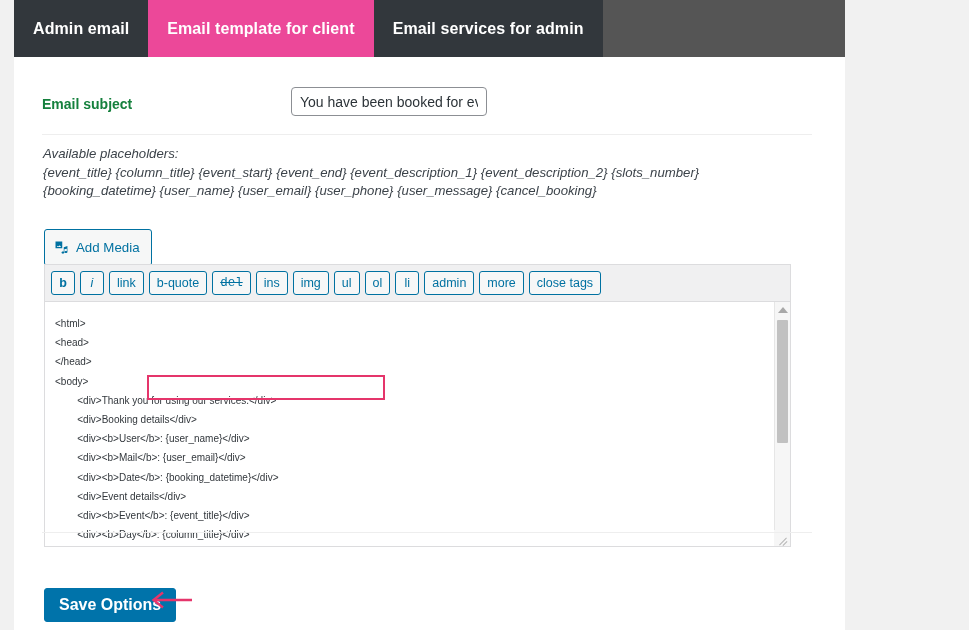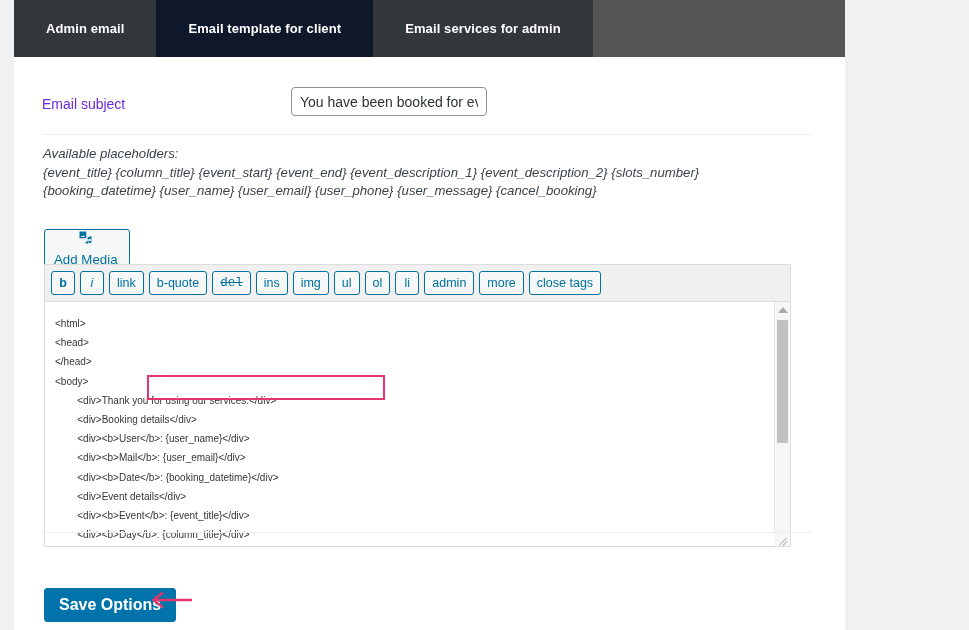--- a/index.html
+++ b/index.html
@@ -30,32 +30,32 @@
     height: 57px;
     background: #555555;
     display: flex;
     align-items: stretch;
     overflow: hidden;
   }
   .tab {
     display: flex;
     align-items: center;
     justify-content: center;
-    padding: 0 32px;
+    padding: 0 19px;
     background: #32373c;
     color: #ffffff;
-    font-size: 13px;
+    font-size: 16px;
     font-weight: bold;
     letter-spacing: 0.1px;
     white-space: nowrap;
     cursor: pointer;
     box-sizing: border-box;
   }
   .tab.active {
-    background: #0f172a;
+    background: #ec4899;
   }
   .tab-filler {
     flex: 1 1 auto;
     background: #555555;
   }
 
   
   .panel {
     position: absolute;
     left: 14px;
@@ -72,22 +72,22 @@
     left: 28px;
     top: 30px;
     width: 770px;
     height: 40px;
   }
   .subject-label {
     position: absolute;
     left: 0;
     top: 9px;
     font-size: 14px;
-    font-weight: normal;
-    color: #6d28d9;
+    font-weight: bold;
+    color: #15803d;
   }
   .subject-input {
     position: absolute;
     left: 249px;
     top: 0;
     width: 196px;
     height: 29px;
     box-sizing: border-box;
     border: 1px solid #8c8f94;
     border-radius: 4px;
@@ -131,21 +131,20 @@
     align-items: center;
     gap: 7px;
     padding: 0 11px 0 9px;
     background: #f6f7f7;
     border: 1px solid #0071a1;
     border-radius: 3px;
     color: #0071a1;
     font-size: 13.3px;
     cursor: pointer;
     white-space: nowrap;
-    flex-direction: column;
   }
   .addmedia svg { display: block; }
 
   
   .editor-wrap {
     position: absolute;
     left: 30px;
     top: 207px;
     width: 747px;
     border: 1px solid #dcdcde;

